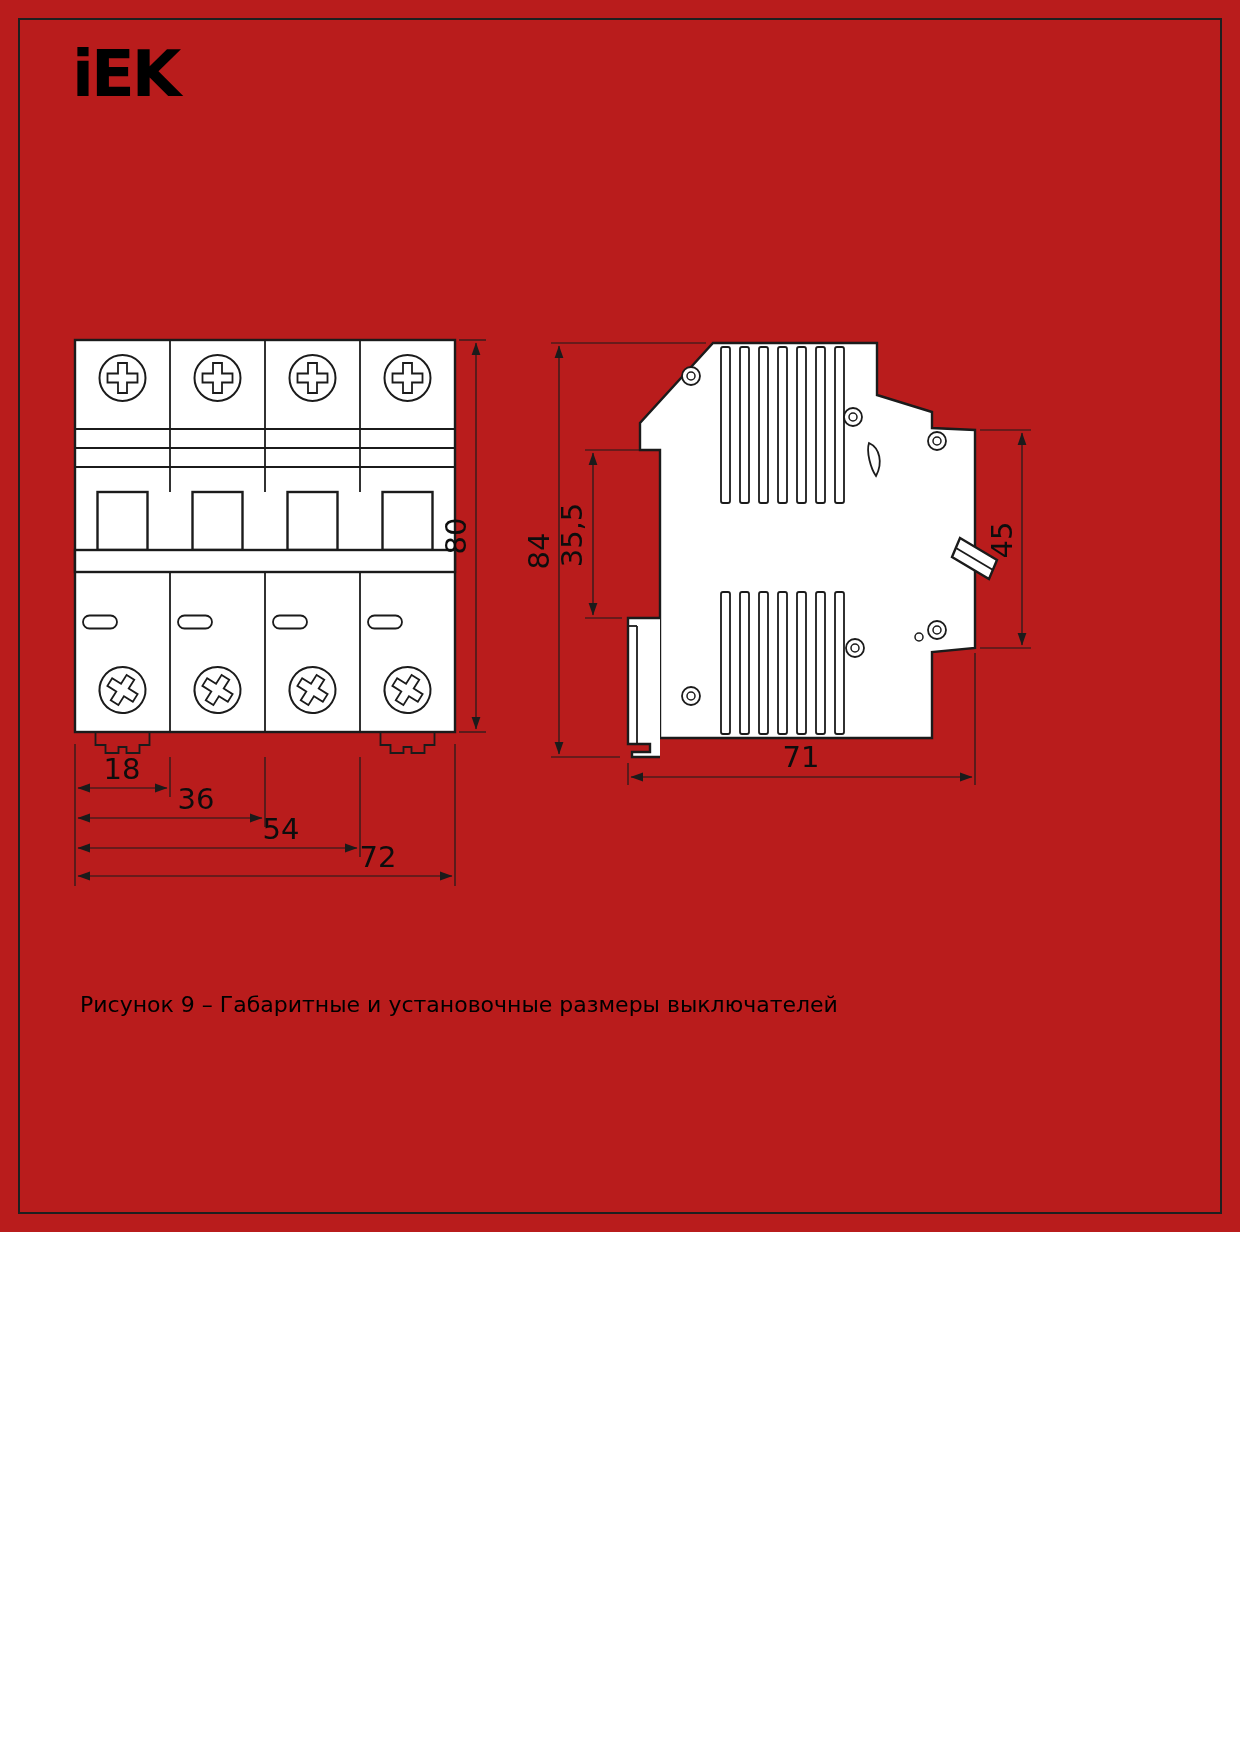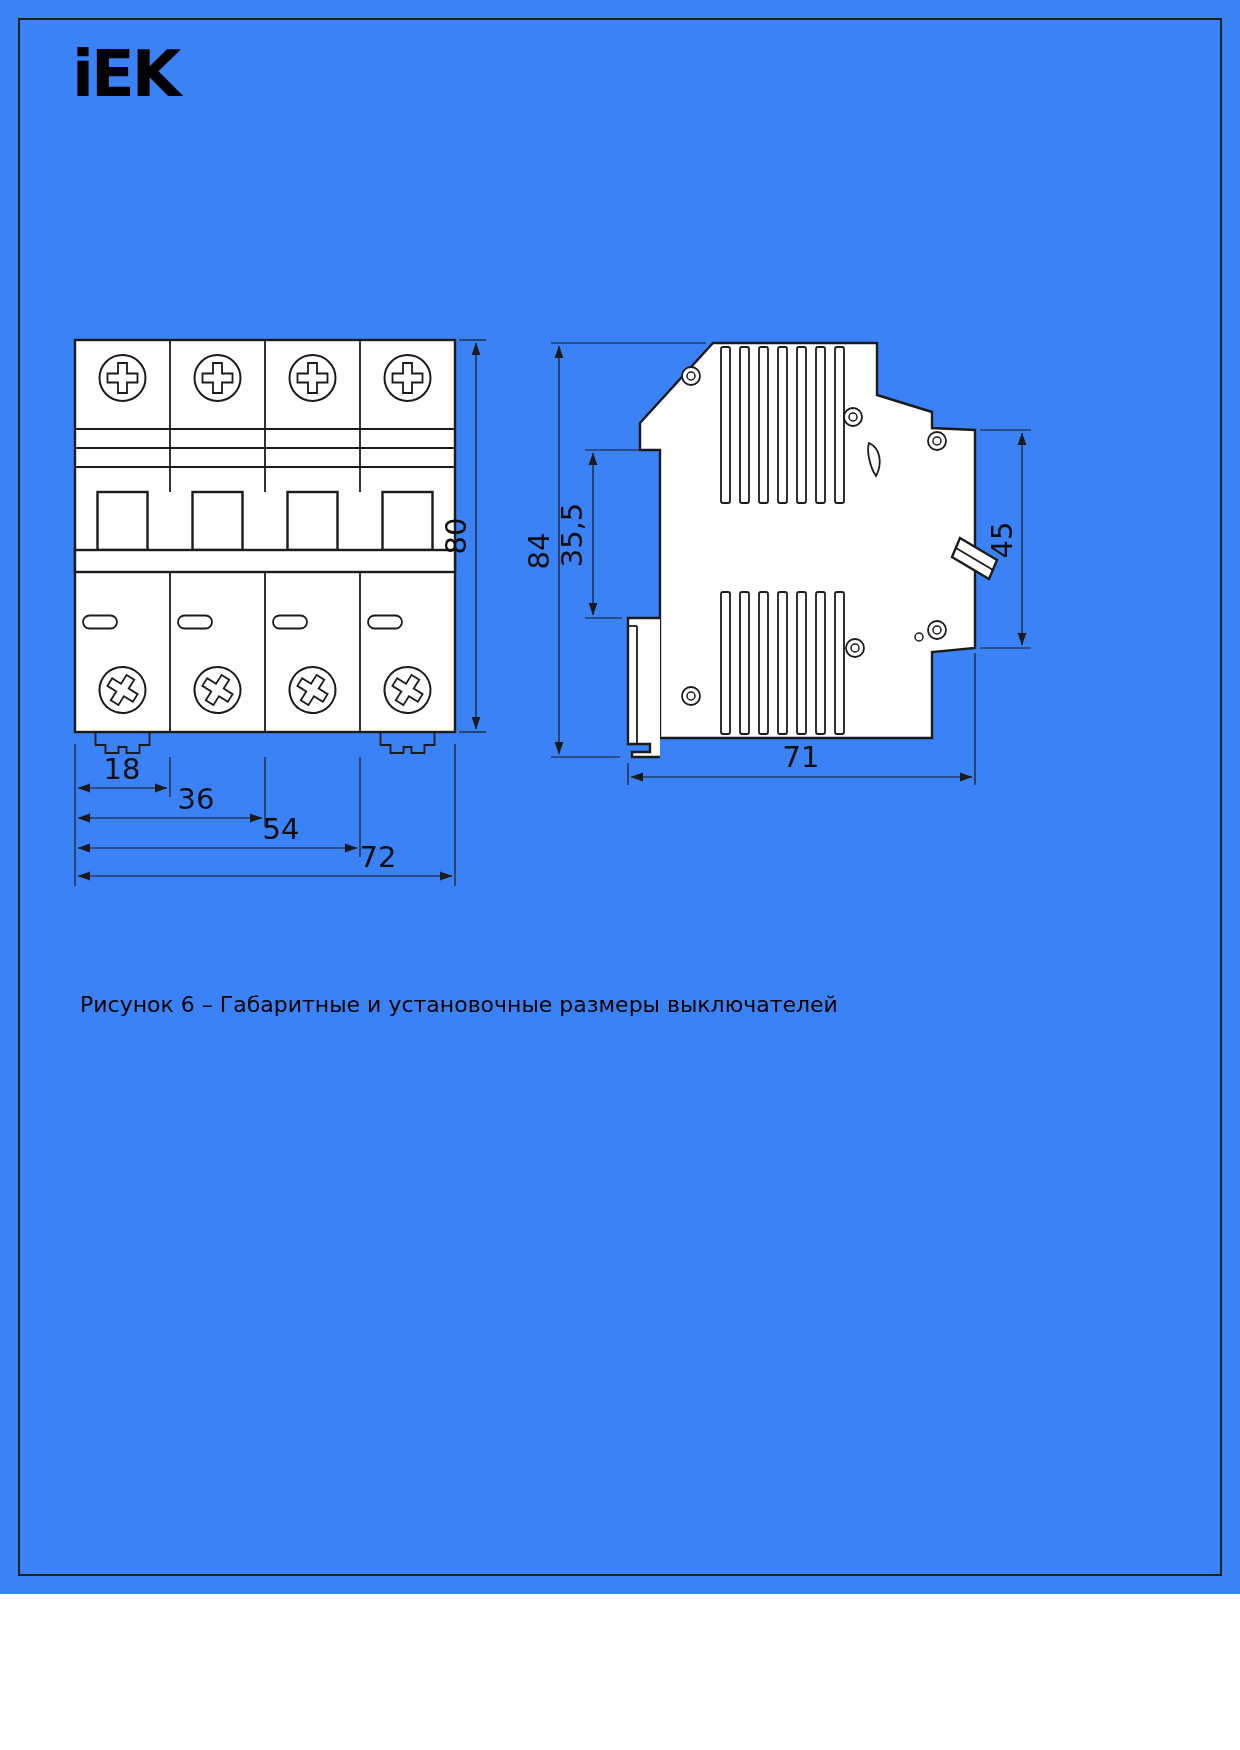--- a/index.html
+++ b/index.html
@@ -1,16 +1,16 @@
 <!DOCTYPE html>
 <html><head>
 <meta charset="utf-8">
 <style>
   html,body{margin:0;padding:0;background:#fff;}
-  .page{position:relative;width:1240px;height:1594px;background:#3b82f6;overflow:hidden;
+  .page{position:relative;width:1240px;height:1232px;background:#b91c1c;overflow:hidden;
         font-family:"DejaVu Sans", "Liberation Sans", sans-serif;}
   .frame{position:absolute;left:18px;top:18px;right:18px;bottom:18px;border:2px solid #1f1f1f;}
   .logo{position:absolute;left:72px;top:42px;font-size:64px;font-weight:800;
         letter-spacing:-3px;color:#000;line-height:1;}
   .caption{position:absolute;left:80px;top:992px;font-size:22px;color:#000;}
   svg.drawing{position:absolute;left:0;top:0;}
   svg .outline{fill:#fff;stroke:#1b1b1b;stroke-width:2.4;stroke-linejoin:miter;}
   svg .thin{fill:none;stroke:#1b1b1b;stroke-width:1.8;}
   svg .thick{fill:#fff;stroke:#1b1b1b;stroke-width:2.4;}
   svg .dimline{stroke:#1b1b1b;stroke-width:1.2;fill:none;}
@@ -181,14 +181,14 @@
       </g>
       <g>
         <line class="extline" x1="628" y1="763" x2="628" y2="785"></line>
         <line class="extline" x1="975" y1="653" x2="975" y2="785"></line>
         <line class="dimline" x1="631" y1="777" x2="972" y2="777" marker-start="url(#arr)" marker-end="url(#arr)"></line>
         <text class="dim-label" text-anchor="middle" x="801" y="767">71</text>
       </g>
     </g>
   </svg>
 
-  <div class="caption">Рисунок 6 – Габаритные и установочные размеры выключателей</div>
+  <div class="caption">Рисунок 9 – Габаритные и установочные размеры выключателей</div>
 </div>
 
 </body></html>

